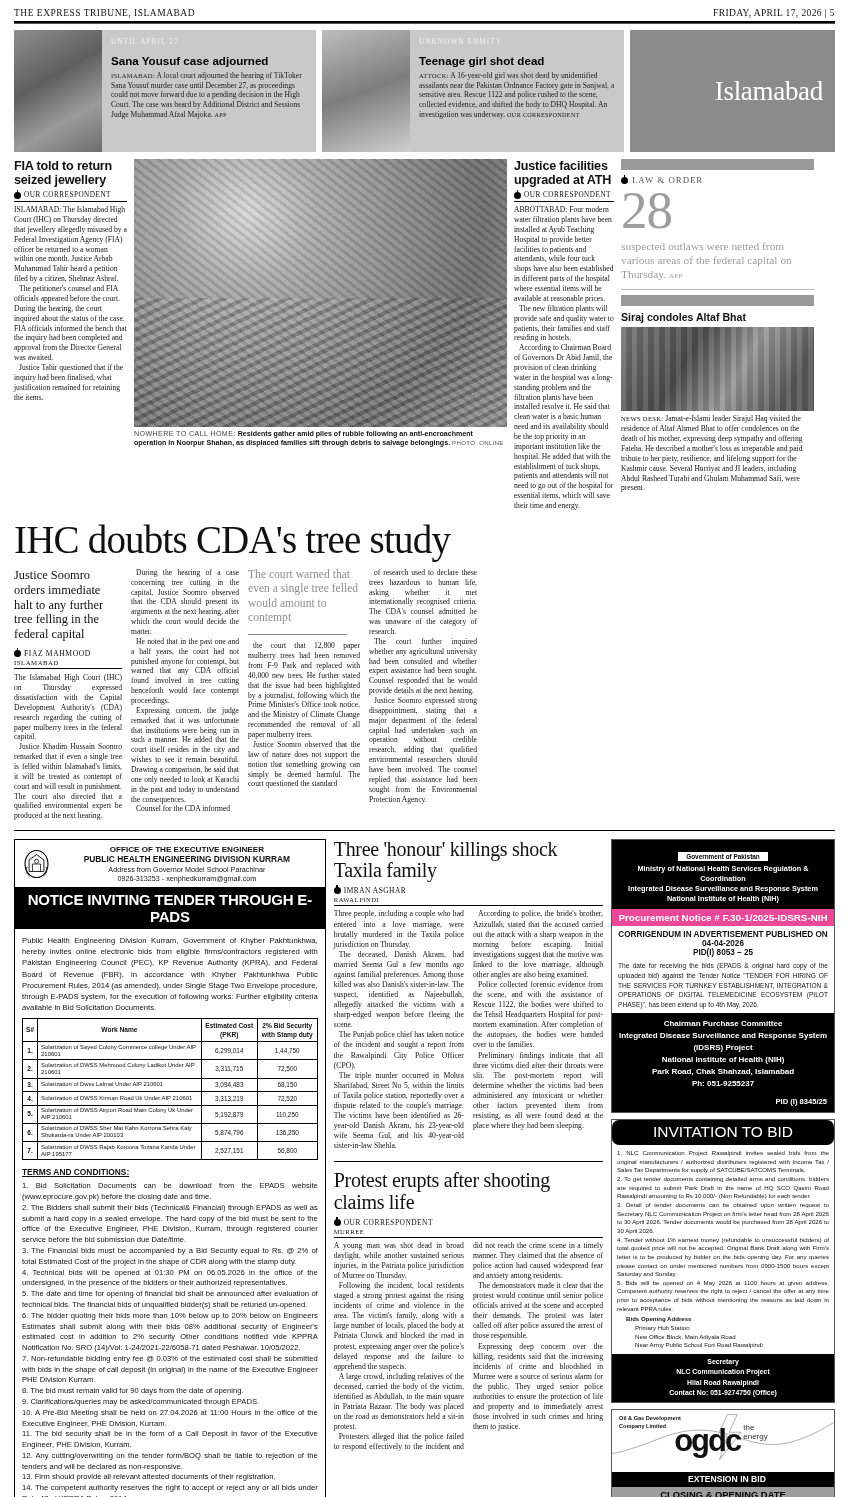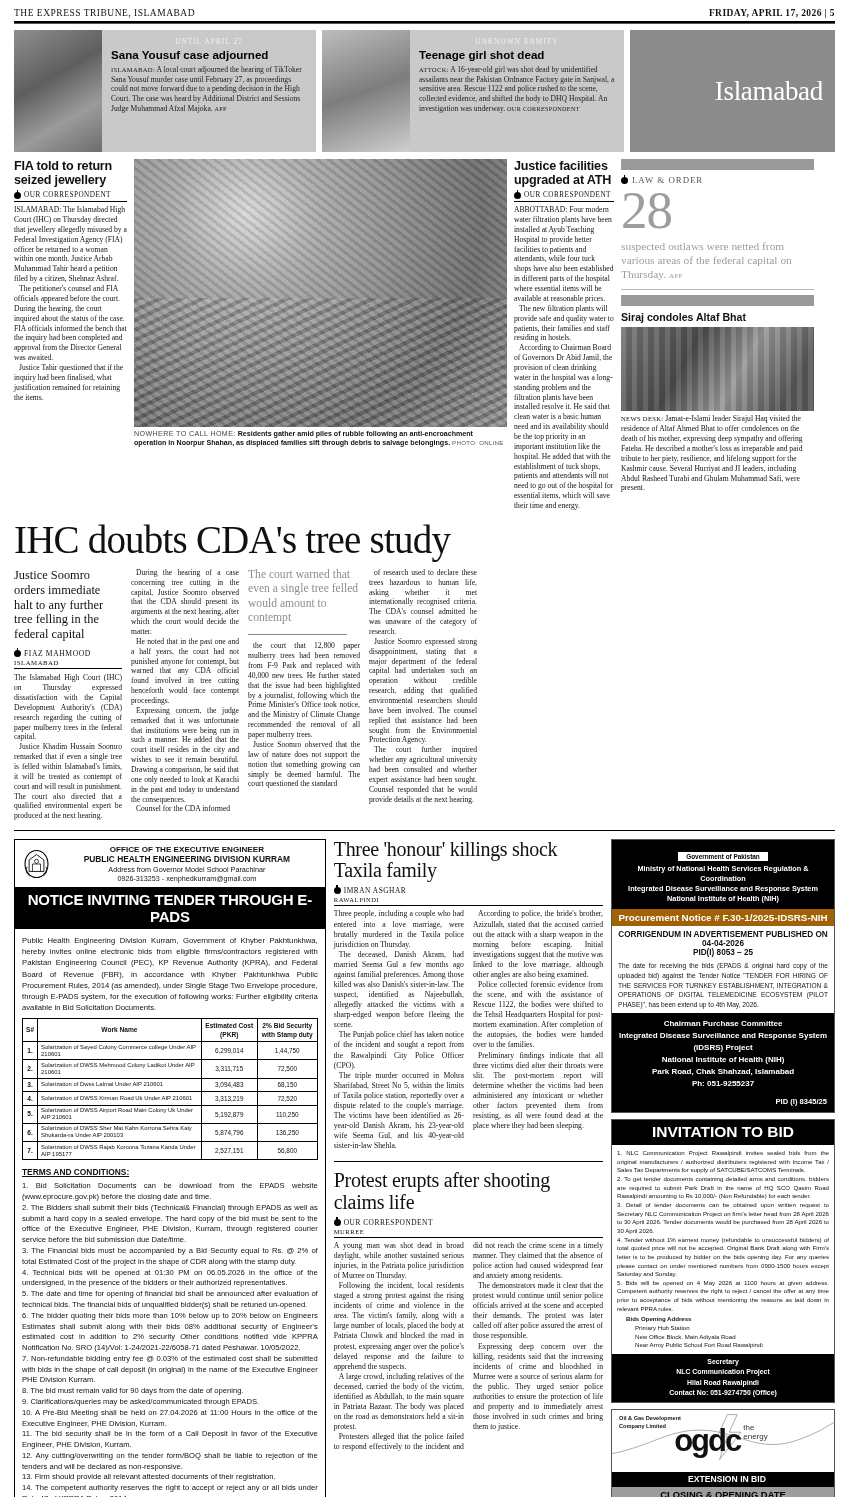--- a/index.html
+++ b/index.html
@@ -8,31 +8,31 @@
     width:849px; height:1497px;
     font-family:"Liberation Serif", serif;
     color:#111; position:relative; overflow:hidden;
   }
   .page { width:849px; height:1497px; padding:8px 14px 6px 14px; position:relative; }
 
   
   .masthead { display:flex; justify-content:space-between; align-items:flex-end;
     font-family:"Liberation Serif", serif; padding-bottom:3px; }
   .masthead .left { font-size:9.5px; letter-spacing:.5px; font-weight:400; }
-  .masthead .right { font-size:9.5px; letter-spacing:.4px; font-weight:700; }
+  .masthead .right { font-size:9.5px; letter-spacing:.4px; font-weight:400; }
   .rule-thick { border-top:2.2px solid #000; border-bottom:1px solid #555; height:3px; margin-bottom:6px; }
 
   
   .topstrip { display:flex; gap:6px; height:122px; margin-bottom:7px; }
   .ts-card { display:flex; background:#c9c9c9; flex:1 1 0; }
   .ts-photo { width:88px; background:linear-gradient(150deg,#8f8f8f,#5e5e5e 40%,#9b9b9b 70%,#6d6d6d); position:relative; overflow:hidden; }
   .ts-photo.amb { background:linear-gradient(160deg,#bdbdbd,#7d7d7d 50%,#cfcfcf); }
   .ts-body { padding:8px 9px 4px 9px; flex:1; }
   .kicker { font-family:"Liberation Serif",serif; font-size:7.2px; letter-spacing:1.1px;
-    color:#f2f2f2; text-transform:uppercase; margin-bottom:2px;text-align:center; }
+    color:#f2f2f2; text-transform:uppercase; margin-bottom:8px; }
   .ts-head { font-family:"Liberation Sans",sans-serif; font-weight:700; font-size:11.6px;
     line-height:1.12; margin-bottom:4px; color:#000; }
   .ts-text { font-size:7.6px; line-height:1.28; text-align:left; color:#1a1a1a; }
   .ts-text .dl { font-variant:small-caps; font-size:6.6px; letter-spacing:.3px; }
   .ts-text .cred { font-variant:small-caps; font-size:6.2px; letter-spacing:.3px; }
   .brandbox { width:205px; background:#8b8b8b; display:flex; align-items:center; justify-content:flex-end; padding-right:12px; }
   .brandbox span { font-family:"Liberation Serif",serif; font-size:27px; color:#fff; letter-spacing:-.3px; }
 
   
   .upper { display:flex; gap:7px; }
@@ -132,33 +132,33 @@
   .two-col p.first { text-indent:0; }
   .mini-byline { display:flex; align-items:center; gap:3px; font-variant:small-caps; font-size:7.4px; letter-spacing:.5px; }
   .mini-byline2 { font-variant:small-caps; font-size:6.6px; letter-spacing:.5px;
     border-bottom:1px solid #000; padding-bottom:2px; margin:1px 0 3px 0; }
 
   
   .nih { border:1.2px solid #555; margin-bottom:6px; }
   .nih-top { background:#000; color:#fff; text-align:center; padding:5px 4px 6px 4px; font-family:"Liberation Sans",sans-serif; }
   .gov-chip { display:inline-block; background:#fff; color:#000; font-size:6.4px; font-weight:700; padding:1px 8px; margin-bottom:3px; }
   .nih-top .n1 { font-size:7.3px; font-weight:700; line-height:1.35; }
-  .nih-bar { background:#a16207; color:#fff; text-align:center; font-family:"Liberation Sans",sans-serif;
+  .nih-bar { background:#ec4899; color:#fff; text-align:center; font-family:"Liberation Sans",sans-serif;
     font-weight:700; font-size:9.8px; padding:3px 0; }
   .nih-mid { background:#fff; text-align:center; font-family:"Liberation Sans",sans-serif; padding:4px 6px; }
   .nih-mid .m1 { font-weight:700; font-size:8.2px; }
   .nih-mid .m2 { font-weight:700; font-size:8.2px; margin-bottom:4px; }
   .nih-mid .m3 { font-size:6.6px; line-height:1.45; text-align:justify; }
   .nih-foot { background:#000; color:#fff; text-align:center; font-family:"Liberation Sans",sans-serif;
     font-weight:700; font-size:8px; line-height:1.5; padding:5px 4px 22px 4px; position:relative; }
   .pid { position:absolute; right:7px; bottom:5px; font-size:7.6px; }
 
   .nlc { border:1.2px solid #555; margin-bottom:6px; }
   .nlc-band { background:#000; color:#fff; text-align:center; font-family:"Liberation Sans",sans-serif;
-    font-weight:700; font-size:15.5px; padding:3px 0 4px 0; }
+    font-weight:400; font-size:15.5px; padding:3px 0 4px 0;border-radius:7px; }
   .nlc-body { padding:4px 5px; font-family:"Liberation Sans",sans-serif; font-size:6.1px; line-height:1.42; }
   .nlc-body p { text-align:justify; }
   .nlc-body .ind { padding-left:9px; }
   .nlc-foot { background:#000; color:#fff; text-align:center; font-family:"Liberation Sans",sans-serif;
     font-weight:700; font-size:6.9px; line-height:1.5; padding:3px 2px 4px 2px; }
 
   .ogdcl { border:1.2px solid #555; }
   .ogdcl-logo { background:#fff; height:62px; position:relative; padding:5px 7px; overflow:hidden; }
   .ogdcl-logo .co { font-family:"Liberation Sans",sans-serif; font-weight:700; font-size:5.6px; line-height:1.3; }
   .ogdcl-mark { position:absolute; left:52%; top:50%; transform:translate(-50%,-50%); display:flex; align-items:flex-start; gap:3px; }
@@ -183,21 +183,21 @@
     <div class="right">FRIDAY, APRIL 17, 2026 | 5</div>
   </div>
   <div class="rule-thick"></div>
 
   <div class="topstrip">
     <div class="ts-card">
       <div class="ts-photo"></div>
       <div class="ts-body">
         <div class="kicker">UNTIL APRIL 27</div>
         <div class="ts-head">Sana Yousuf case adjourned</div>
-        <div class="ts-text"><span class="dl">ISLAMABAD:</span> <span>A local court adjourned the hearing of TikToker Sana Yousuf murder case until February 27, as proceedings could not move forward due to a pending decision in the High Court. The case was heard by Additional District and Sessions Judge Muhammad Afzal Majoka.</span> <span class="cred">APP</span></div>
+        <div class="ts-text"><span class="dl">ISLAMABAD:</span> <span>A local court adjourned the hearing of TikToker Sana Yousuf murder case until December 27, as proceedings could not move forward due to a pending decision in the High Court. The case was heard by Additional District and Sessions Judge Muhammad Afzal Majoka.</span> <span class="cred">APP</span></div>
       </div>
     </div>
     <div class="ts-card">
       <div class="ts-photo amb"></div>
       <div class="ts-body">
         <div class="kicker">UNKNOWN ENMITY</div>
         <div class="ts-head">Teenage girl shot dead</div>
         <div class="ts-text"><span class="dl">ATTOCK:</span> <span>A 16-year-old girl was shot dead by unidentified assailants near the Pakistan Ordnance Factory gate in Sanjwal, a sensitive area. Rescue 1122 and police rushed to the scene, collected evidence, and shifted the body to DHQ Hospital. An investigation was underway.</span> <span class="cred">OUR CORRESPONDENT</span></div>
       </div>
     </div>
@@ -291,22 +291,22 @@
         <div class="pullquote">The court warned that even a single tree felled would amount to contempt</div>
         <div class="pq-rule"></div>
         <div class="body-txt just" style="margin-top:6px">
           <p>the court that 12,800 paper mulberry trees had been removed from F-9 Park and replaced with 40,000 new trees. He further stated that the issue had been highlighted by a journalist, following which the Prime Minister's Office took notice, and the Ministry of Climate Change recommended the removal of all paper mulberry trees.</p>
           <p>Justice Soomro observed that the law of nature does not support the notion that something growing can simply be deemed harmful. The court questioned the standard</p>
         </div>
       </div>
       <div class="lc">
         <div class="body-txt just">
           <p>of research used to declare these trees hazardous to human life, asking whether it met internationally recognised criteria. The CDA's counsel admitted he was unaware of the category of research.</p>
+          <p>The court further inquired whether any agricultural university had been consulted and whether expert assistance had been sought. Counsel responded that he would provide details at the next hearing.</p>
           <p>Justice Soomro expressed strong disappointment, stating that a major department of the federal capital had undertaken such an operation without credible research, adding that qualified environmental researchers should have been involved. The counsel replied that assistance had been sought from the Environmental Protection Agency.</p>
-          <p>The court further inquired whether any agricultural university had been consulted and whether expert assistance had been sought. Counsel responded that he would provide details at the next hearing.</p>
         </div>
       </div>
     </div>
   </div>
 
   <div class="sep"></div>
 
   <div class="lower">
 
     <div class="low-left">

